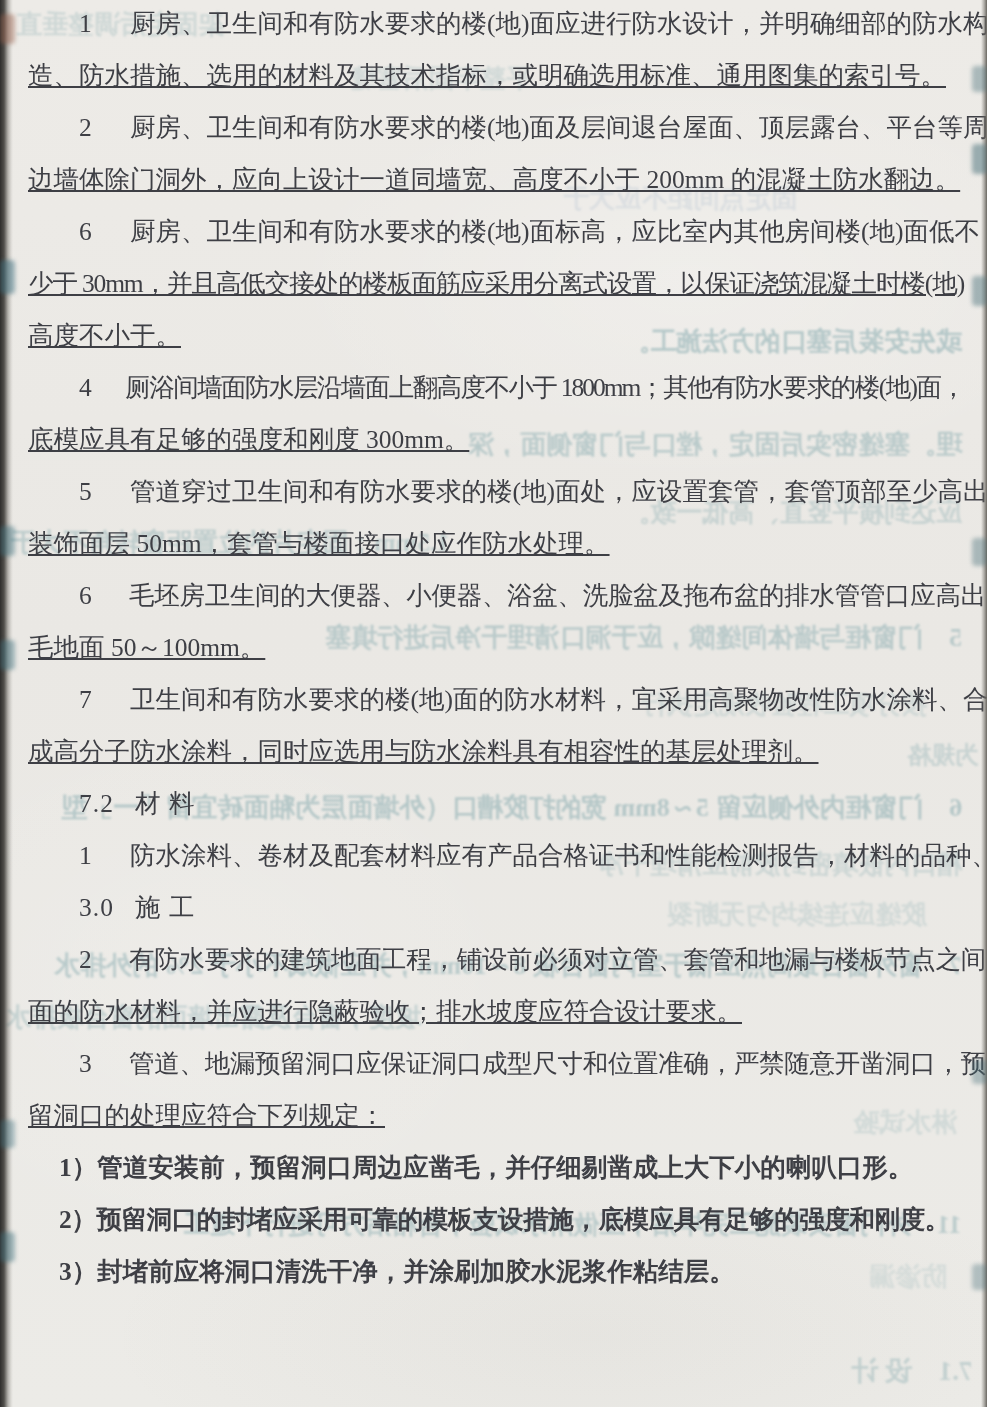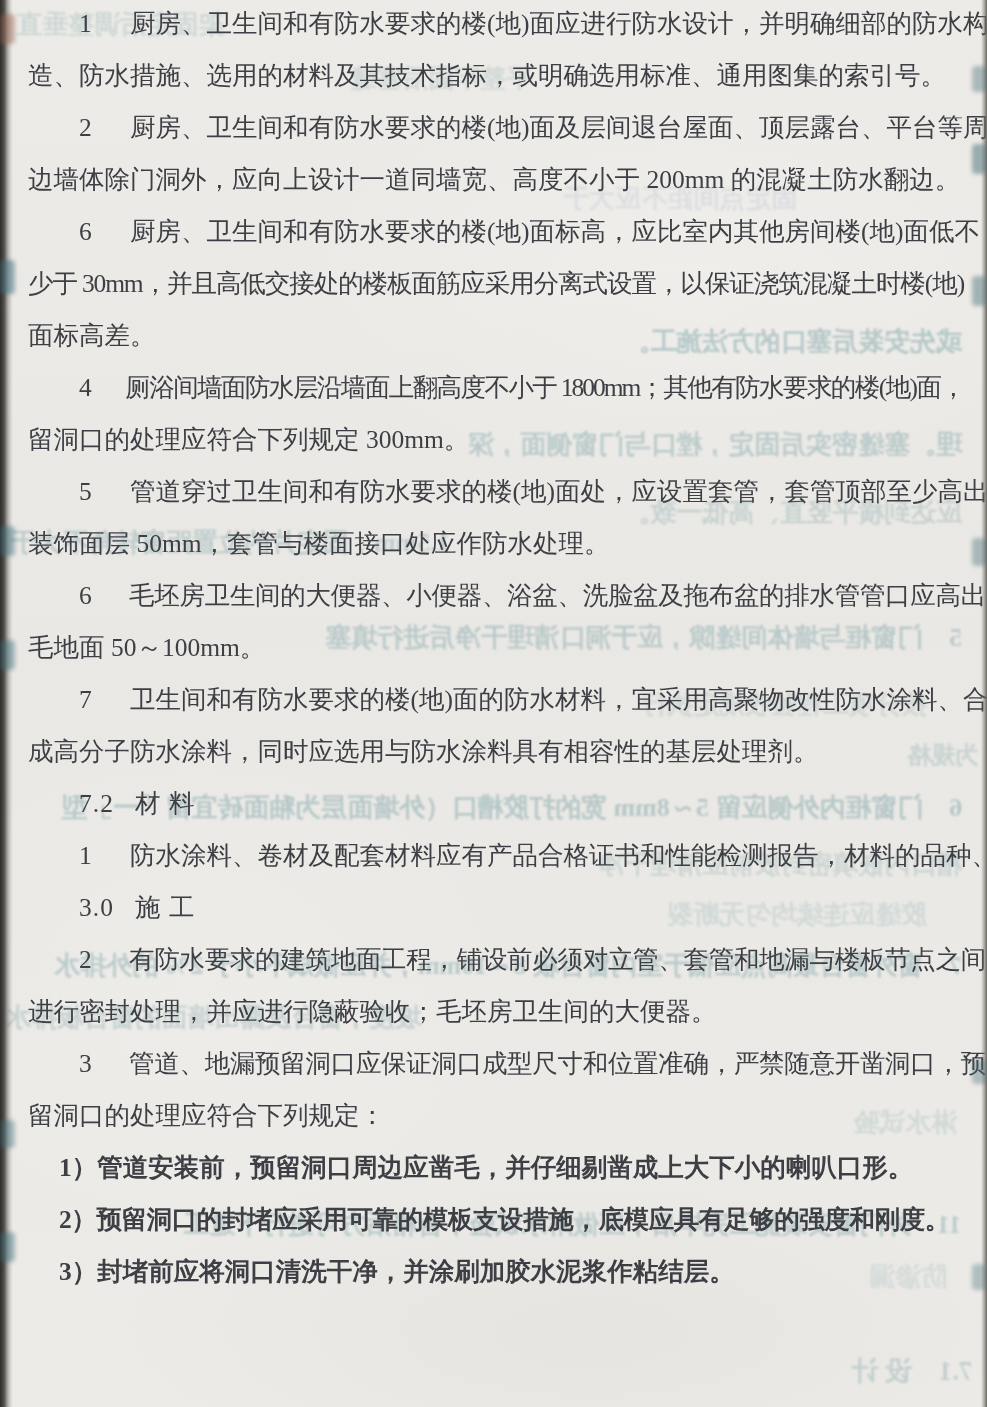--- a/index.html
+++ b/index.html
@@ -32,21 +32,21 @@
   }
   .line{
     height:52px;line-height:52px;
     white-space:nowrap;
     text-align:justify;text-align-last:justify;
   }
   .line.end,.line.heading{text-align-last:left;}
   .line.item{text-indent:51px;}
   .line.heading{text-indent:51px;letter-spacing:1px;}
   .line.sub{text-indent:31px;font-weight:bold;}
-  .line.cont{text-indent:0;}
+  .line.cont{text-indent:0;text-decoration:underline;}
   .bleed-layer{position:absolute;inset:0;z-index:1;pointer-events:none;}
   .bleed-line{
     position:absolute;white-space:nowrap;
     font-size:26px;line-height:30px;color:#76a0a6;
     transform:scaleX(-1);filter:blur(1.1px);
     font-weight:bold;
   }
   .edge-mark{position:absolute;border-radius:4px;filter:blur(2px);z-index:7;}
 </style>
 </head>
@@ -74,34 +74,34 @@
       <div class="bleed-line" style="top: 1262px; right: 40px; opacity: 0.18;">防渗漏</div>
       <div class="bleed-line" style="top: 1356px; right: 15px; opacity: 0.34; font-size: 27px;">7.1　设 计</div>
     </div>
   <div class="text-layer" id="text-layer">
       <div class="line item">1　 厨房、卫生间和有防水要求的楼(地)面应进行防水设计，并明确细部的防水构</div>
       <div class="line cont end">造、防水措施、选用的材料及其技术指标，或明确选用标准、通用图集的索引号。</div>
       <div class="line item">2　 厨房、卫生间和有防水要求的楼(地)面及层间退台屋面、顶层露台、平台等周</div>
       <div class="line cont end">边墙体除门洞外，应向上设计一道同墙宽、高度不小于 200mm 的混凝土防水翻边。</div>
       <div class="line item">6　 厨房、卫生间和有防水要求的楼(地)面标高，应比室内其他房间楼(地)面低不</div>
       <div class="line cont" style="letter-spacing: -1.2px;">少于 30mm，并且高低交接处的楼板面筋应采用分离式设置，以保证浇筑混凝土时楼(地)</div>
-      <div class="line cont end">面标高差。</div>
+      <div class="line cont end">高度不小于。</div>
       <div class="line item" style="letter-spacing: -2px;">4　 厕浴间墙面防水层沿墙面上翻高度不小于 1800mm；其他有防水要求的楼(地)面，</div>
-      <div class="line cont end">留洞口的处理应符合下列规定 300mm。</div>
+      <div class="line cont end">底模应具有足够的强度和刚度 300mm。</div>
       <div class="line item">5　 管道穿过卫生间和有防水要求的楼(地)面处，应设置套管，套管顶部至少高出</div>
       <div class="line cont end">装饰面层 50mm，套管与楼面接口处应作防水处理。</div>
       <div class="line item" style="letter-spacing: -0.3px;">6　 毛坯房卫生间的大便器、小便器、浴盆、洗脸盆及拖布盆的排水管管口应高出</div>
       <div class="line cont end">毛地面 50～100mm。</div>
       <div class="line item">7　 卫生间和有防水要求的楼(地)面的防水材料，宜采用高聚物改性防水涂料、合</div>
       <div class="line cont end">成高分子防水涂料，同时应选用与防水涂料具有相容性的基层处理剂。</div>
       <div class="line heading end">7.2  材 料</div>
       <div class="line item">1　 防水涂料、卷材及配套材料应有产品合格证书和性能检测报告，材料的品种、</div>
       <div class="line heading end">3.0  施 工</div>
       <div class="line item" style="letter-spacing: -0.3px;">2　 有防水要求的建筑地面工程，铺设前必须对立管、套管和地漏与楼板节点之间</div>
-      <div class="line cont end">进行密封处理，并应进行隐蔽验收；毛坯房卫生间的大便器。</div>
+      <div class="line cont end">面的防水材料，并应进行隐蔽验收；排水坡度应符合设计要求。</div>
       <div class="line item" style="letter-spacing: -0.3px;">3　 管道、地漏预留洞口应保证洞口成型尺寸和位置准确，严禁随意开凿洞口，预</div>
       <div class="line cont end">留洞口的处理应符合下列规定：</div>
       <div class="line sub end">1）管道安装前，预留洞口周边应凿毛，并仔细剔凿成上大下小的喇叭口形。</div>
       <div class="line sub end" style="letter-spacing: -0.4px;">2）预留洞口的封堵应采用可靠的模板支设措施，底模应具有足够的强度和刚度。</div>
       <div class="line sub end">3）封堵前应将洞口清洗干净，并涂刷加胶水泥浆作粘结层。</div>
     </div>
   <div class="edge-left"></div>
   <div class="edge-right"></div>
   <div id="marks-layer">
       <div class="edge-mark" style="top: 14px; height: 30px; width: 15px; background: rgba(150, 95, 75, 0.45); left: 0px;"></div>

